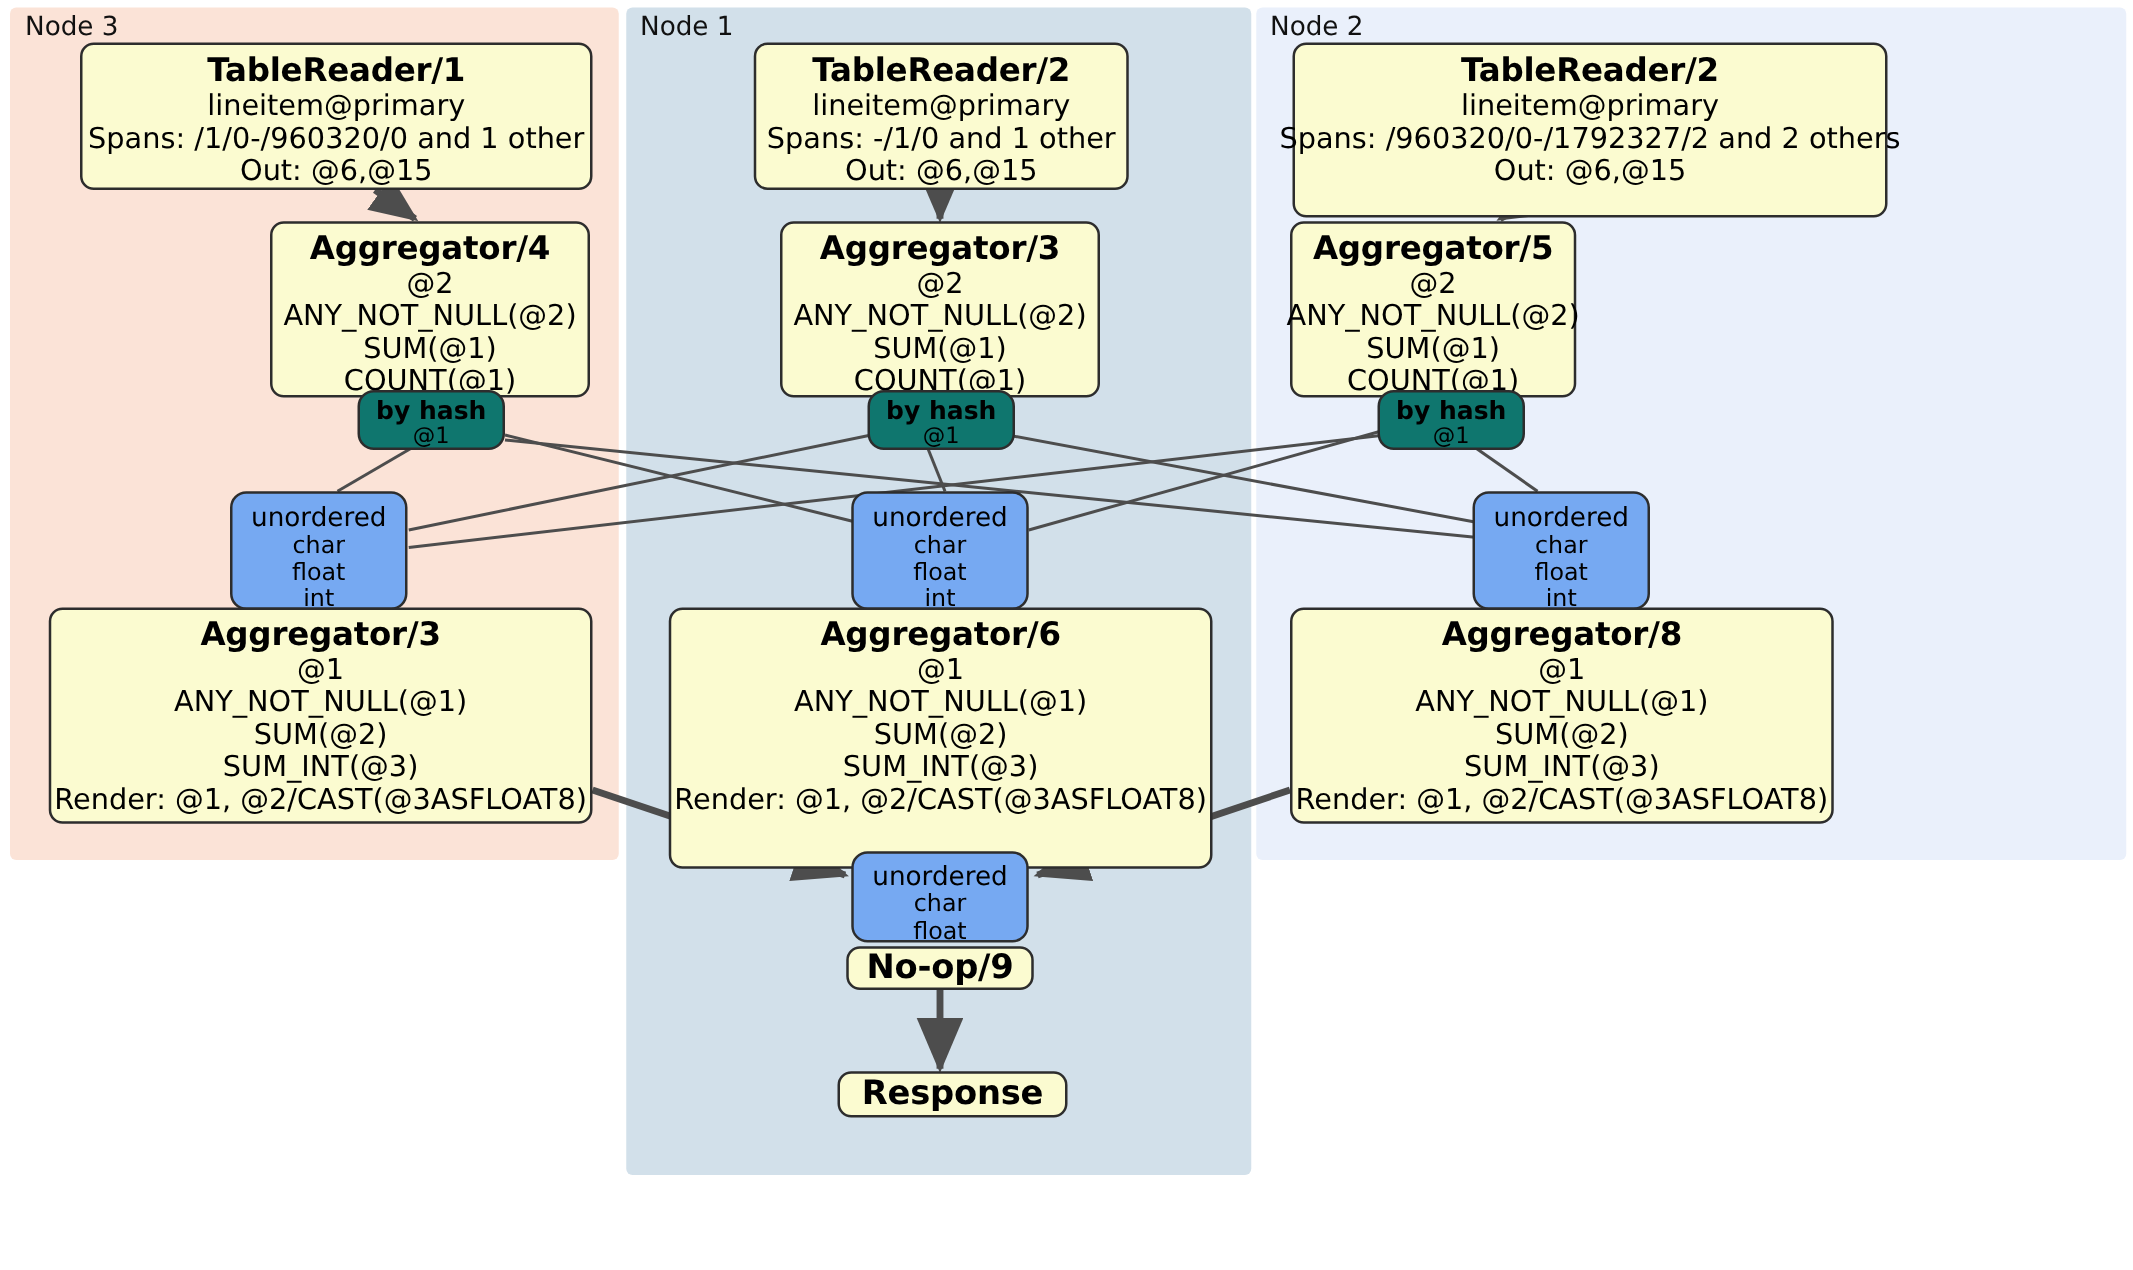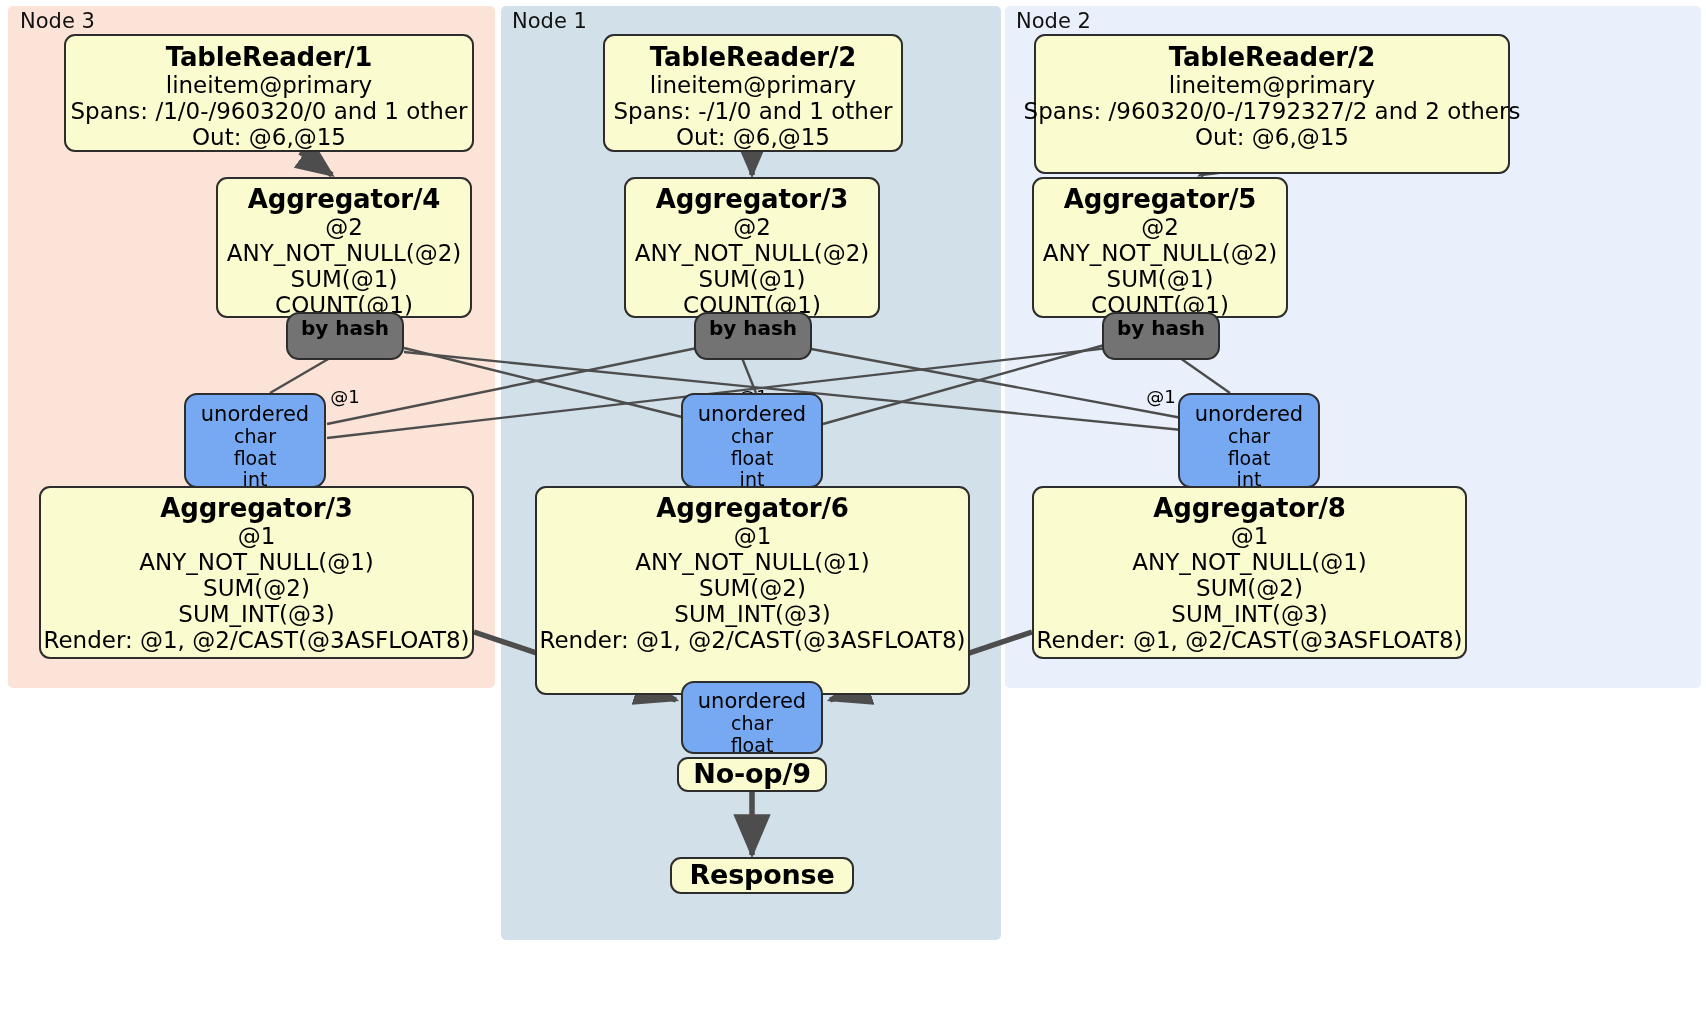--- a/index.html
+++ b/index.html
@@ -9,21 +9,21 @@
   .node-panel{position:absolute;}
   .node-label{position:absolute;font-size:21px;color:#111;}
   .gbox{position:absolute;box-sizing:border-box;display:flex;flex-direction:column;
         align-items:center;justify-content:flex-start;text-align:center;}
   .proc{background:#fbfbd0;border:2.4px solid #2d2d2d;border-radius:11px;color:#000;}
   .proc .ttl{font-weight:bold;font-size:26px;line-height:1.07;letter-spacing:-.2px;}
   .proc .ln{font-size:23px;line-height:1.13;white-space:nowrap;}
   .sync{background:#76a9f2;border:2.2px solid #2d2d2d;border-radius:13px;color:#000;}
   .sync .ttl{font-weight:normal;font-size:21px;line-height:1.1;}
   .sync .ln{font-size:19px;line-height:1.14;}
-  .hash{background:#737373;border:2.2px solid #2d2d2d;border-radius:13px;color:#000;gap:48px;}
+  .hash{background:#0f766e;border:2.2px solid #2d2d2d;border-radius:13px;color:#000;}
   .hash .ttl{font-weight:bold;font-size:20px;line-height:1.1;}
   .hash .ln{font-size:18px;line-height:1.1;}
   .small-proc{display:flex;align-items:center;justify-content:center;}
   .small-proc .ttl{font-size:27px;font-weight:bold;text-align:center;}
 </style>
 </head>
 <body>
 
 <div id="stage">
 
@@ -99,21 +99,21 @@
   </div>
 
   <div class="gbox proc" style="left:624px;top:177px;width:256px;height:141px;padding-top:7px;">
     <div class="ttl">Aggregator/3</div>
     <div class="ln">@2</div>
     <div class="ln">ANY_NOT_NULL(@2)</div>
     <div class="ln">SUM(@1)</div>
     <div class="ln">COUNT(@1)</div>
   </div>
 
-  <div class="gbox proc" style="left:1032px;top:177px;width:256px;height:141px;padding-top:7px;">
+  <div class="gbox proc" style="left:1032px;top:177px;width:229px;height:141px;padding-top:7px;">
     <div class="ttl">Aggregator/5</div>
     <div class="ln">@2</div>
     <div class="ln">ANY_NOT_NULL(@2)</div>
     <div class="ln">SUM(@1)</div>
     <div class="ln">COUNT(@1)</div>
   </div>
 
   <div class="gbox hash" style="left:286px;top:312px;width:118px;height:48px;padding-top:3px;">
     <div class="ttl">by hash</div>
     <div class="ln">@1</div>

